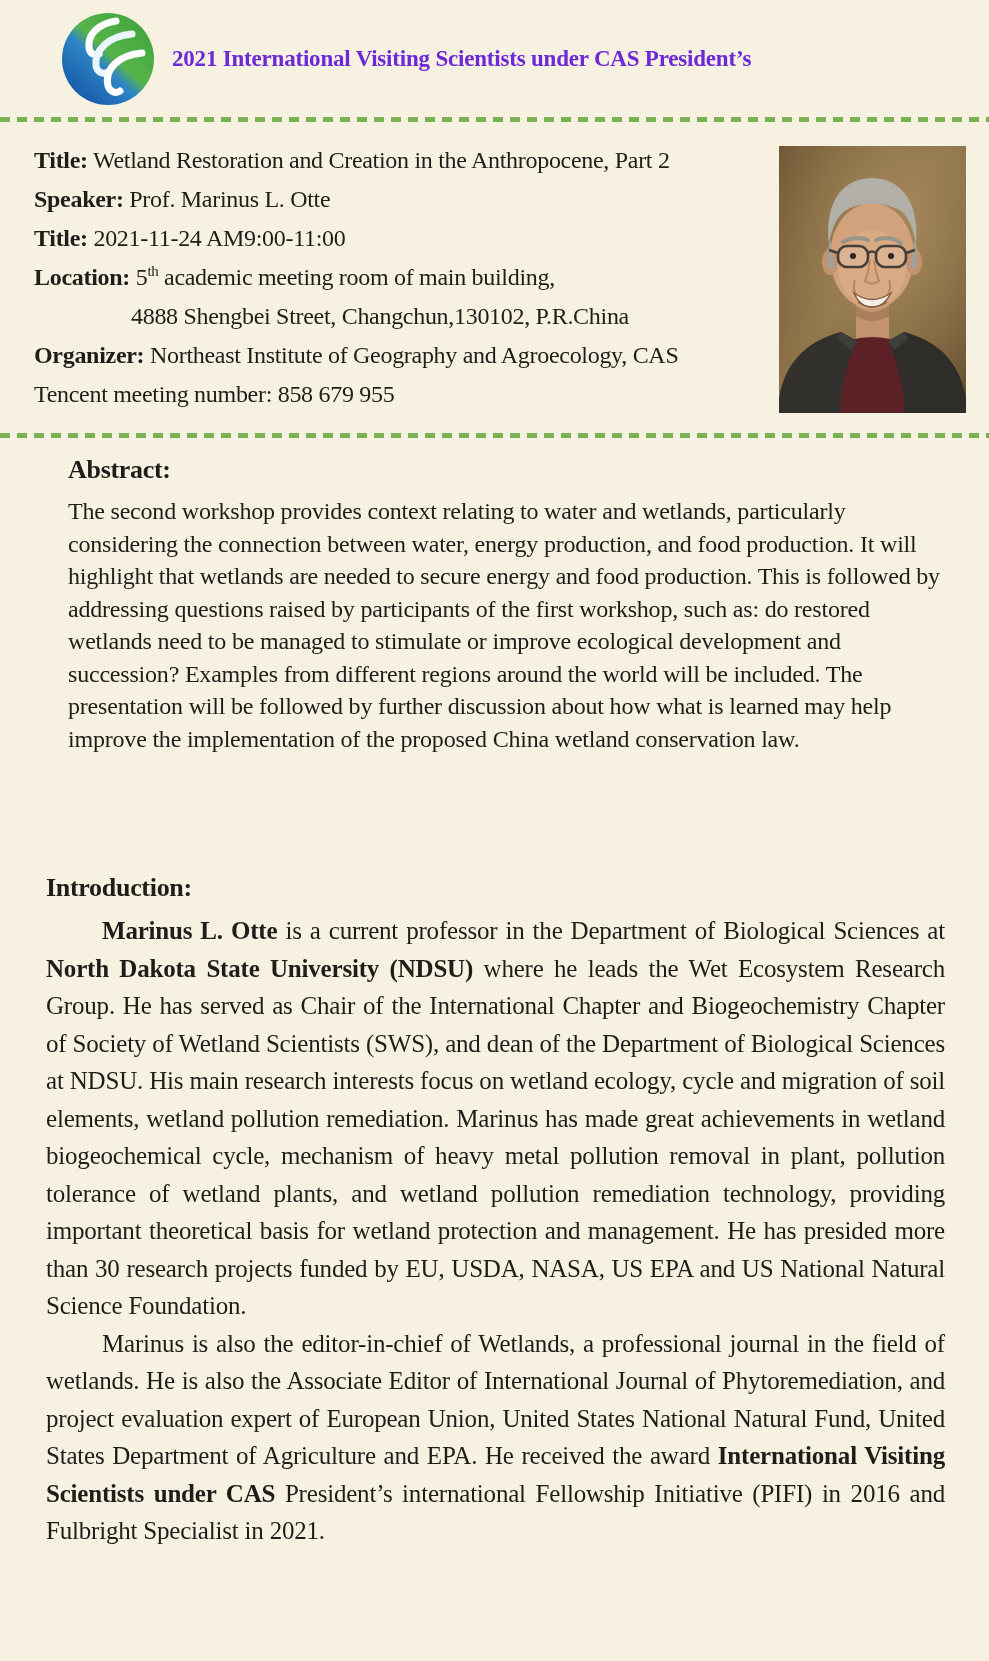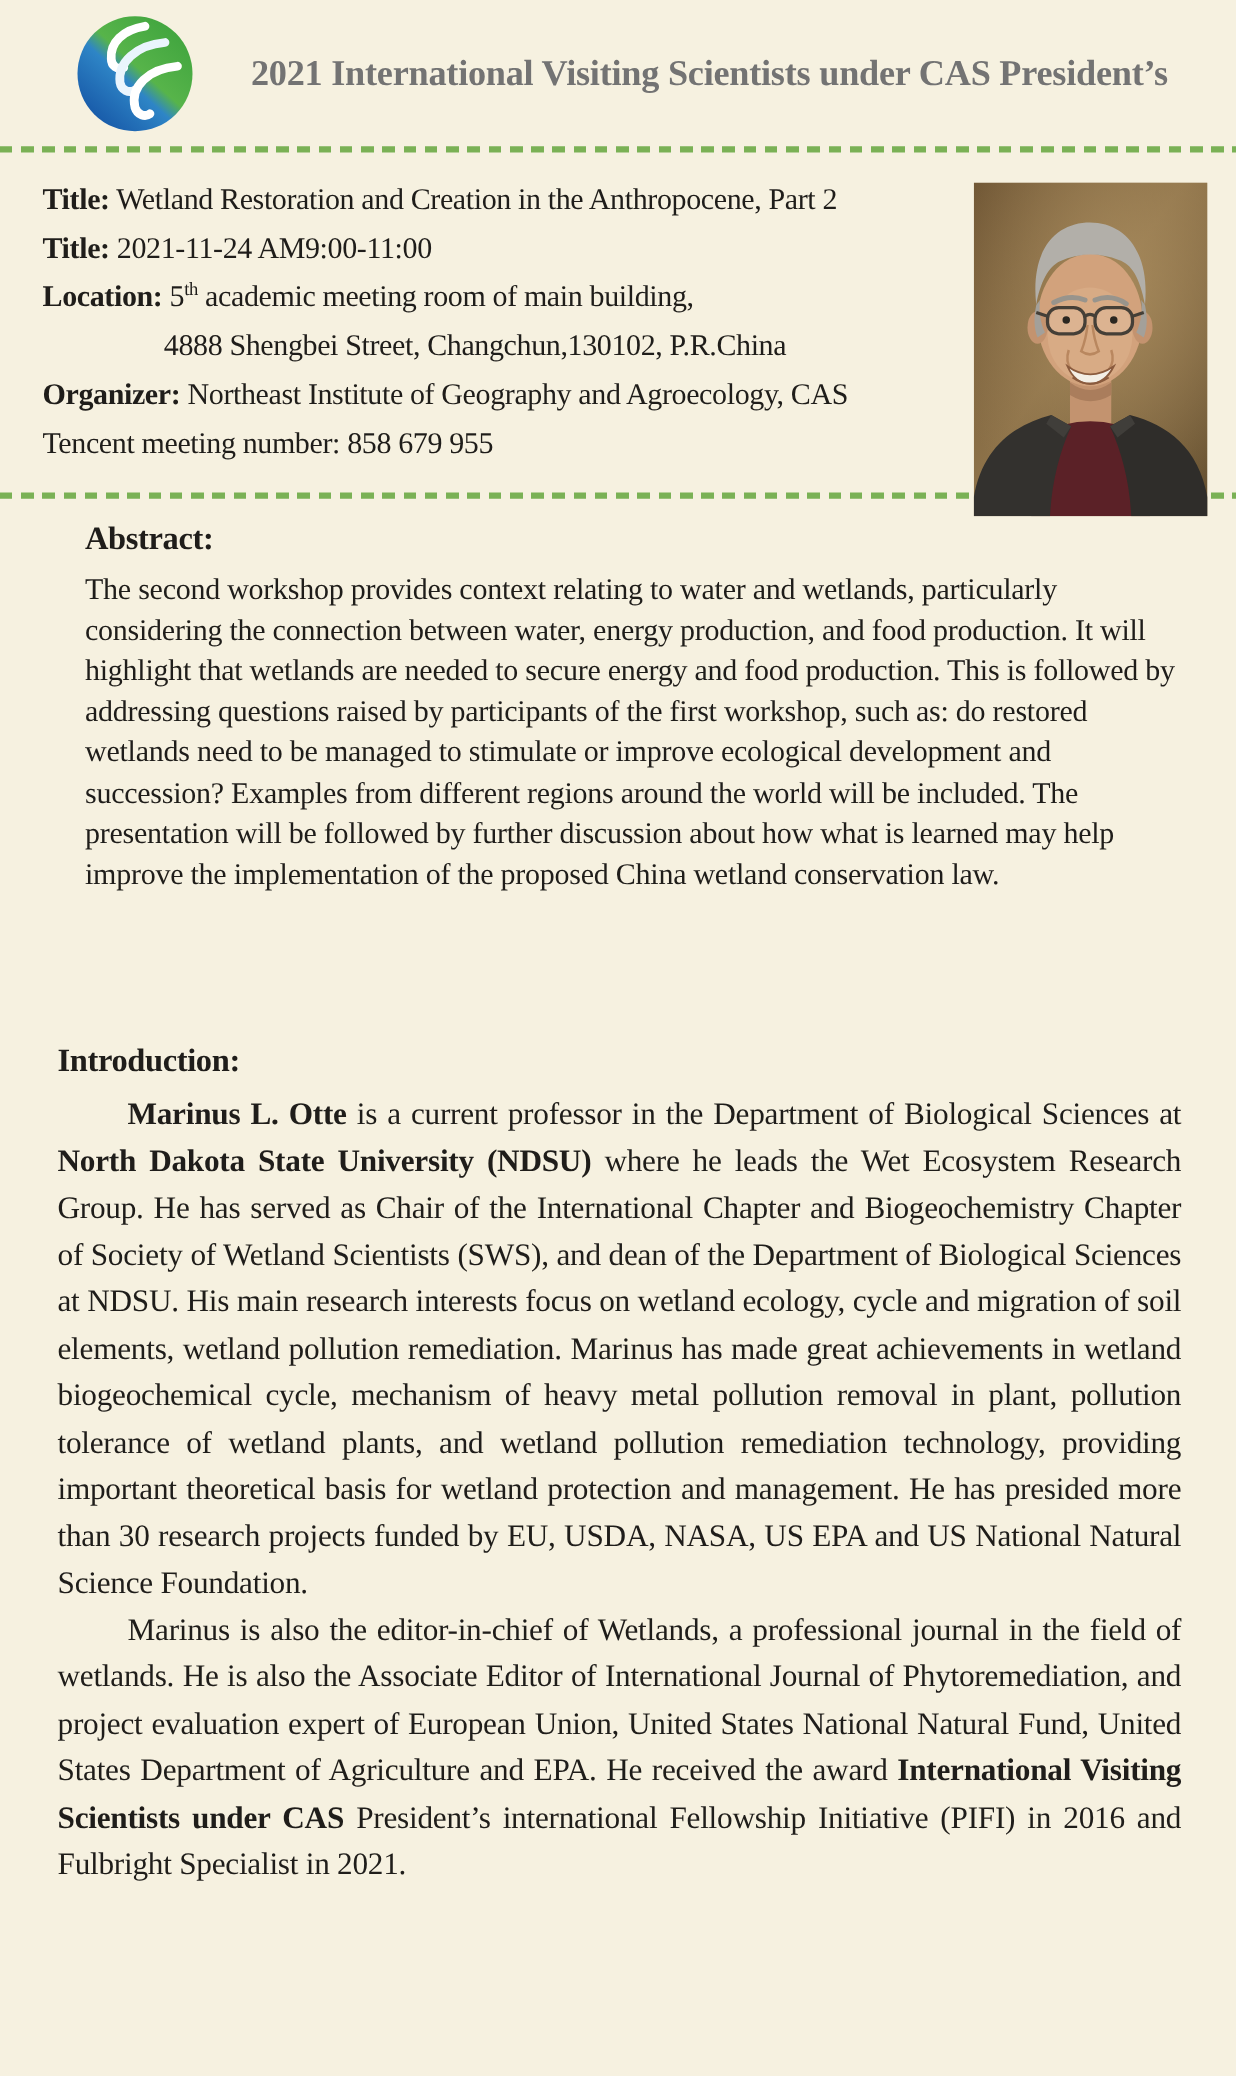--- a/index.html
+++ b/index.html
@@ -7,22 +7,22 @@
     width:989px;height:1661px;overflow:hidden;
     background:#f6f1e0;color:#1f1d1a;
     font-family:"Liberation Serif","DejaVu Serif",serif;
   }
   .page{position:relative;width:989px;height:1661px}
 
   
   .header{display:flex;align-items:center;padding:9px 26px 5px 58px}
   .logo{width:100px;height:100px;flex:0 0 auto}
   .logo svg{display:block;width:100%;height:100%}
-  .title{flex:1;margin:0 0 0 14px;text-align:center;font-weight:bold;
-         font-size:29px;line-height:40px;color:#737373;letter-spacing:-0.2px}
+  .title{flex:1;margin:0 0 0 14px;font-weight:bold;
+         font-size:23px;line-height:40px;color:#6d28d9;letter-spacing:-0.2px}
   .title span{display:block}
 
   
   .sep{height:5px;margin:3px 0;
        background:repeating-linear-gradient(90deg,#7ab155 0 10px,rgba(0,0,0,0) 10px 17px)}
 
   
   .details{position:relative;padding:16px 36px 16px 34px;
            font-size:24px;line-height:39px;letter-spacing:-0.3px}
   .details .row{white-space:nowrap}
@@ -71,20 +71,24 @@
       <span>2021 International Visiting Scientists under CAS President’s</span>
     </h1>
   </header>
 
   <div class="sep"></div>
 
   <section class="details">
     <div class="row">
       <span class="lbl">Title:</span>
       <span class="val">Wetland Restoration and Creation in the Anthropocene, Part 2</span>
+    </div>
+    <div class="row">
+      <span class="lbl">Speaker:</span>
+      <span class="val">Prof. Marinus L. Otte</span>
     </div>
     <div class="row">
       <span class="lbl">Title:</span>
       <span class="val">2021-11-24 AM9:00-11:00</span>
     </div>
     <div class="row">
       <span class="lbl">Location:</span>
       <span class="val"><span>5</span><sup>th</sup><span> academic meeting room of main building,</span></span>
     </div>
     <div class="row loc2">

